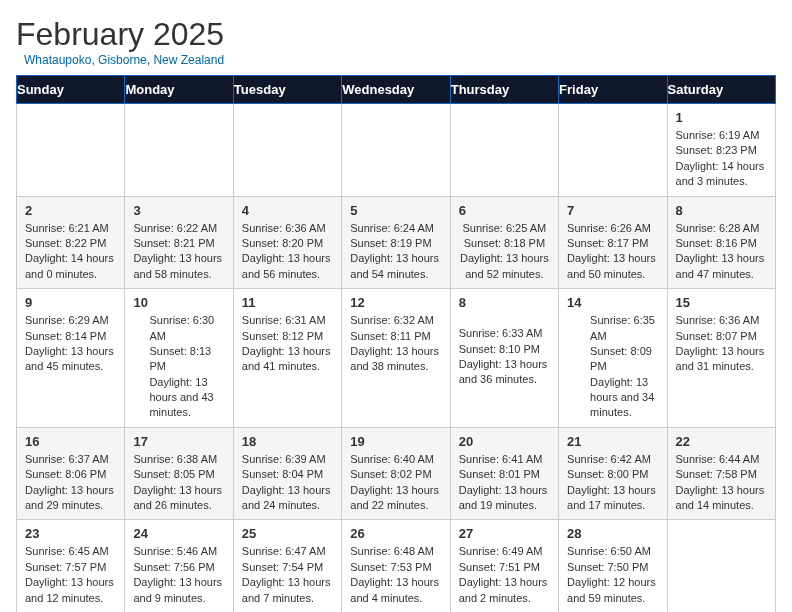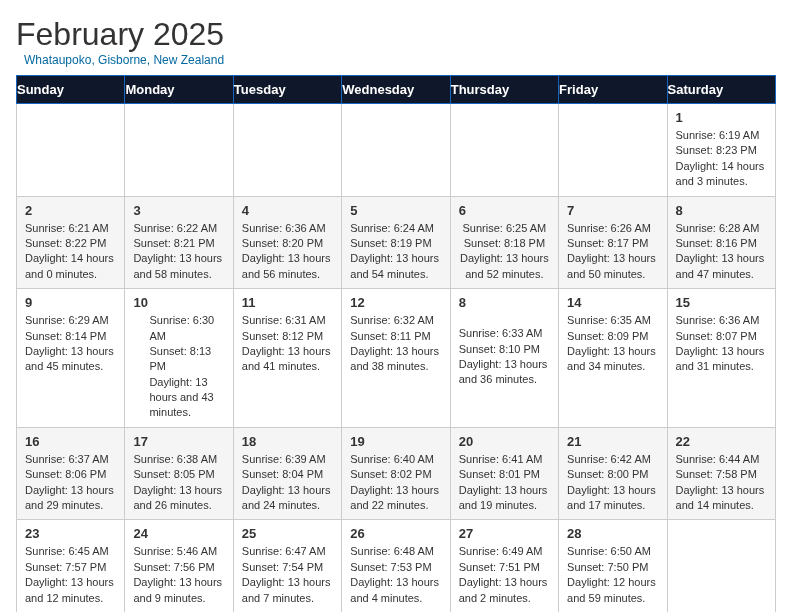--- a/index.html
+++ b/index.html
@@ -196,21 +196,21 @@
 Daylight: 13 hours and 38 minutes.</div>
         </td>
         <td>
           <span class="day-number">8</span>
           <div class="day-info" style="white-space: pre-line; margin-top: 16px;">Sunrise: 6:33 AM
 Sunset: 8:10 PM
 Daylight: 13 hours and 36 minutes.</div>
         </td>
         <td>
           <span class="day-number">14</span>
-          <div class="day-info" style="white-space: pre-line;">Sunrise: 6:35 AM
+          <div class="day-info" style="white-space: pre-line; margin-left: 23px;">Sunrise: 6:35 AM
 Sunset: 8:09 PM
 Daylight: 13 hours and 34 minutes.</div>
         </td>
         <td>
           <span class="day-number">15</span>
           <div class="day-info" style="white-space: pre-line;">Sunrise: 6:36 AM
 Sunset: 8:07 PM
 Daylight: 13 hours and 31 minutes.</div>
         </td>
       </tr>

